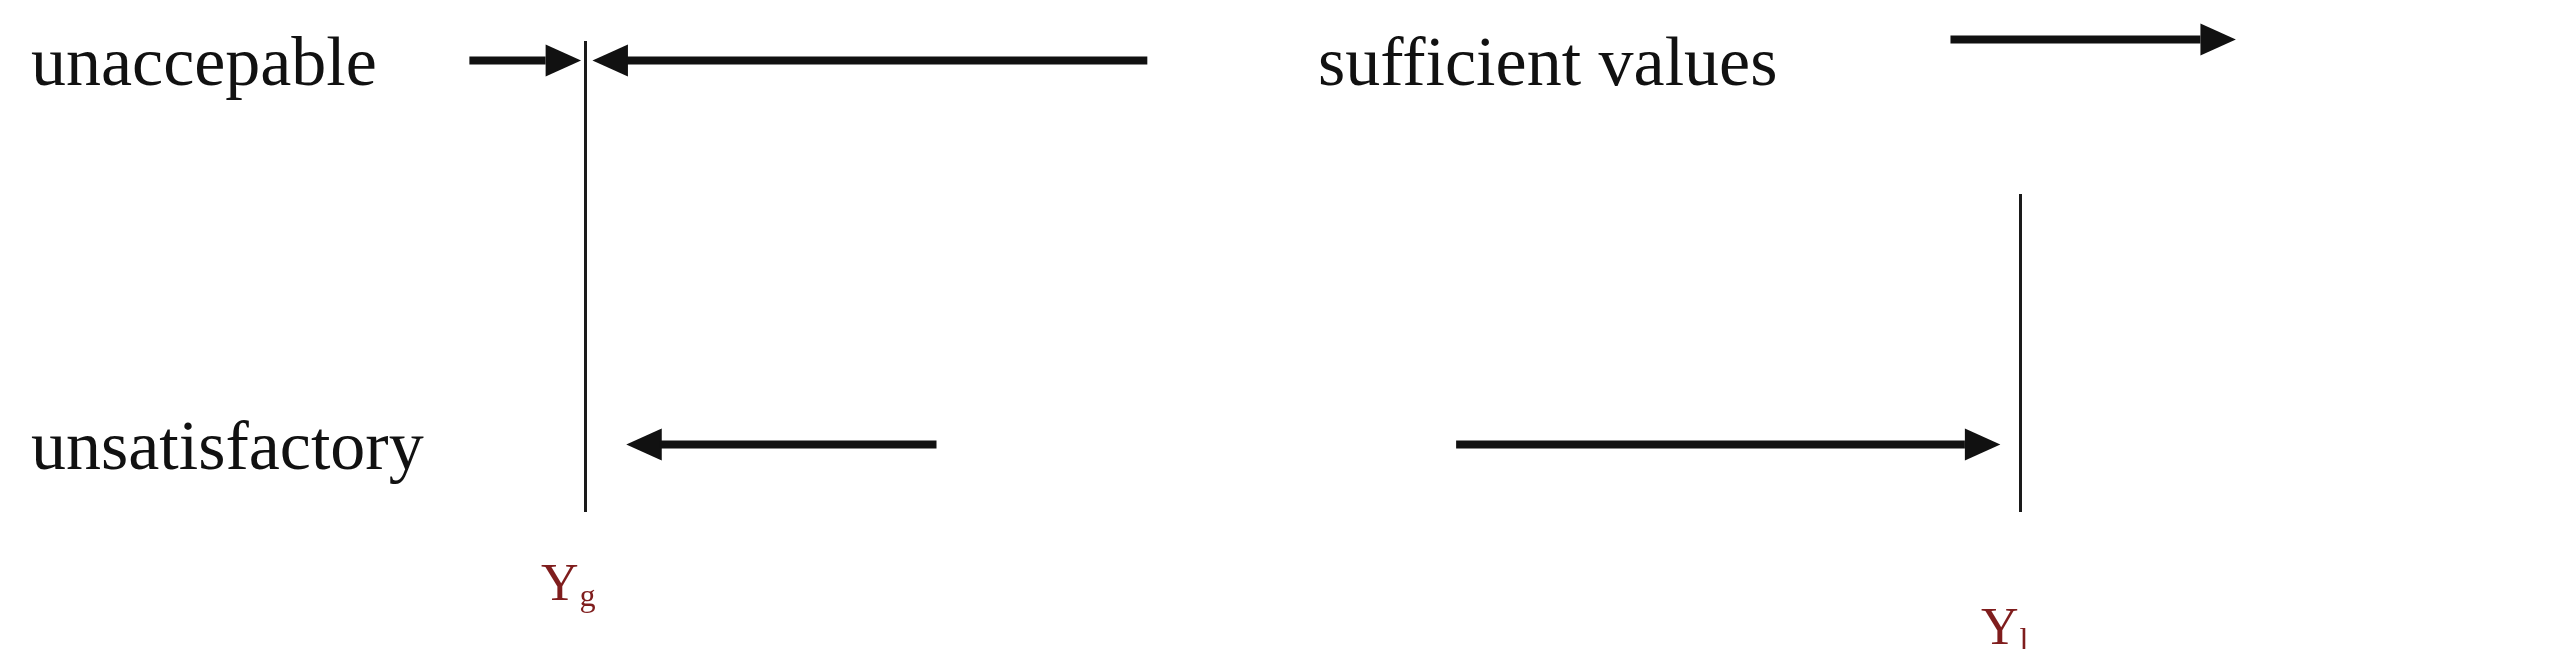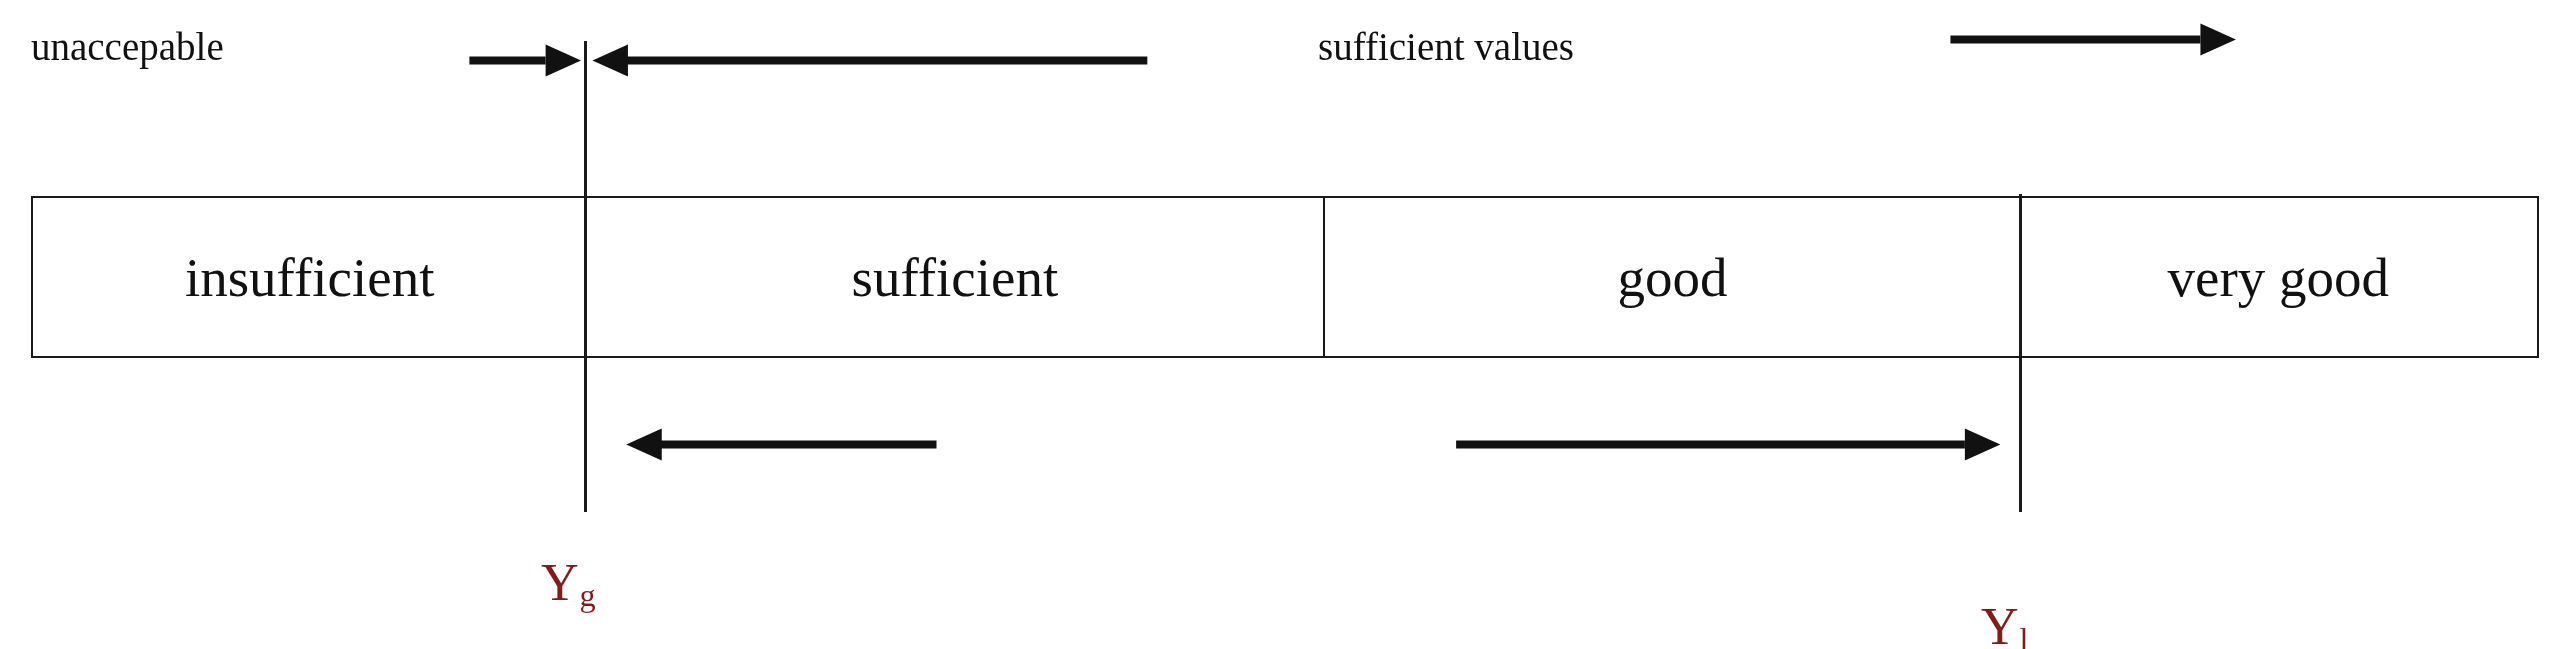--- a/index.html
+++ b/index.html
@@ -15,21 +15,21 @@
     background: #ffffff;
     font-family: "Liberation Serif", "DejaVu Serif", serif;
     color: #111111;
     overflow: hidden;
   }
 
   
   .label {
     position: absolute;
     white-space: nowrap;
-    font-size: 39px;
+    font-size: 70px;
     line-height: 1;
     color: #111111;
   }
 
   #label-unacceptable { left: 31px;  top: 27px; }
   #label-acceptable   { left: 1318px; top: 27px; }
   #label-unsatisfactory { left: 31px; top: 411px; }
   #label-satisfactory   { left: 1147px; top: 409px; }
 
   
@@ -125,38 +125,25 @@
 
   <div class="label" id="label-acceptable">sufficient values</div>
 
   <div class="arrow" id="arrow-acceptable-right">
     <svg width="289" height="39" viewBox="0 0 325 44">
       <line x1="0" y1="22" x2="282" y2="22" stroke="#111111" stroke-width="9"></line>
       <polygon points="282,4 322,22 282,40" fill="#111111"></polygon>
     </svg>
   </div>
 
-  <div id="scale-band">
-    <div class="band-cell no-right-border" id="cell-insufficient">
-      <span>insufficient</span>
-    </div>
-    <div class="band-cell" id="cell-sufficient">
-      <span>sufficient</span>
-    </div>
-    <div class="band-cell no-right-border" id="cell-good">
-      <span>good</span>
-    </div>
-    <div class="band-cell" id="cell-verygood">
-      <span>very good</span>
-    </div>
-  </div>
 
   <div class="vline" id="vline-yg"></div>
   <div class="vline" id="vline-yl"></div>
 
+  <div class="label" id="label-unsatisfactory">unsatisfactory</div>
 
   <div class="arrow" id="arrow-satisfactory-left">
     <svg width="313" height="39" viewBox="0 0 352 44">
       <polygon points="42,4 2,22 42,40" fill="#111111"></polygon>
       <line x1="40" y1="22" x2="352" y2="22" stroke="#111111" stroke-width="9"></line>
     </svg>
   </div>
 
 
   <div class="arrow" id="arrow-satisfactory-right">

